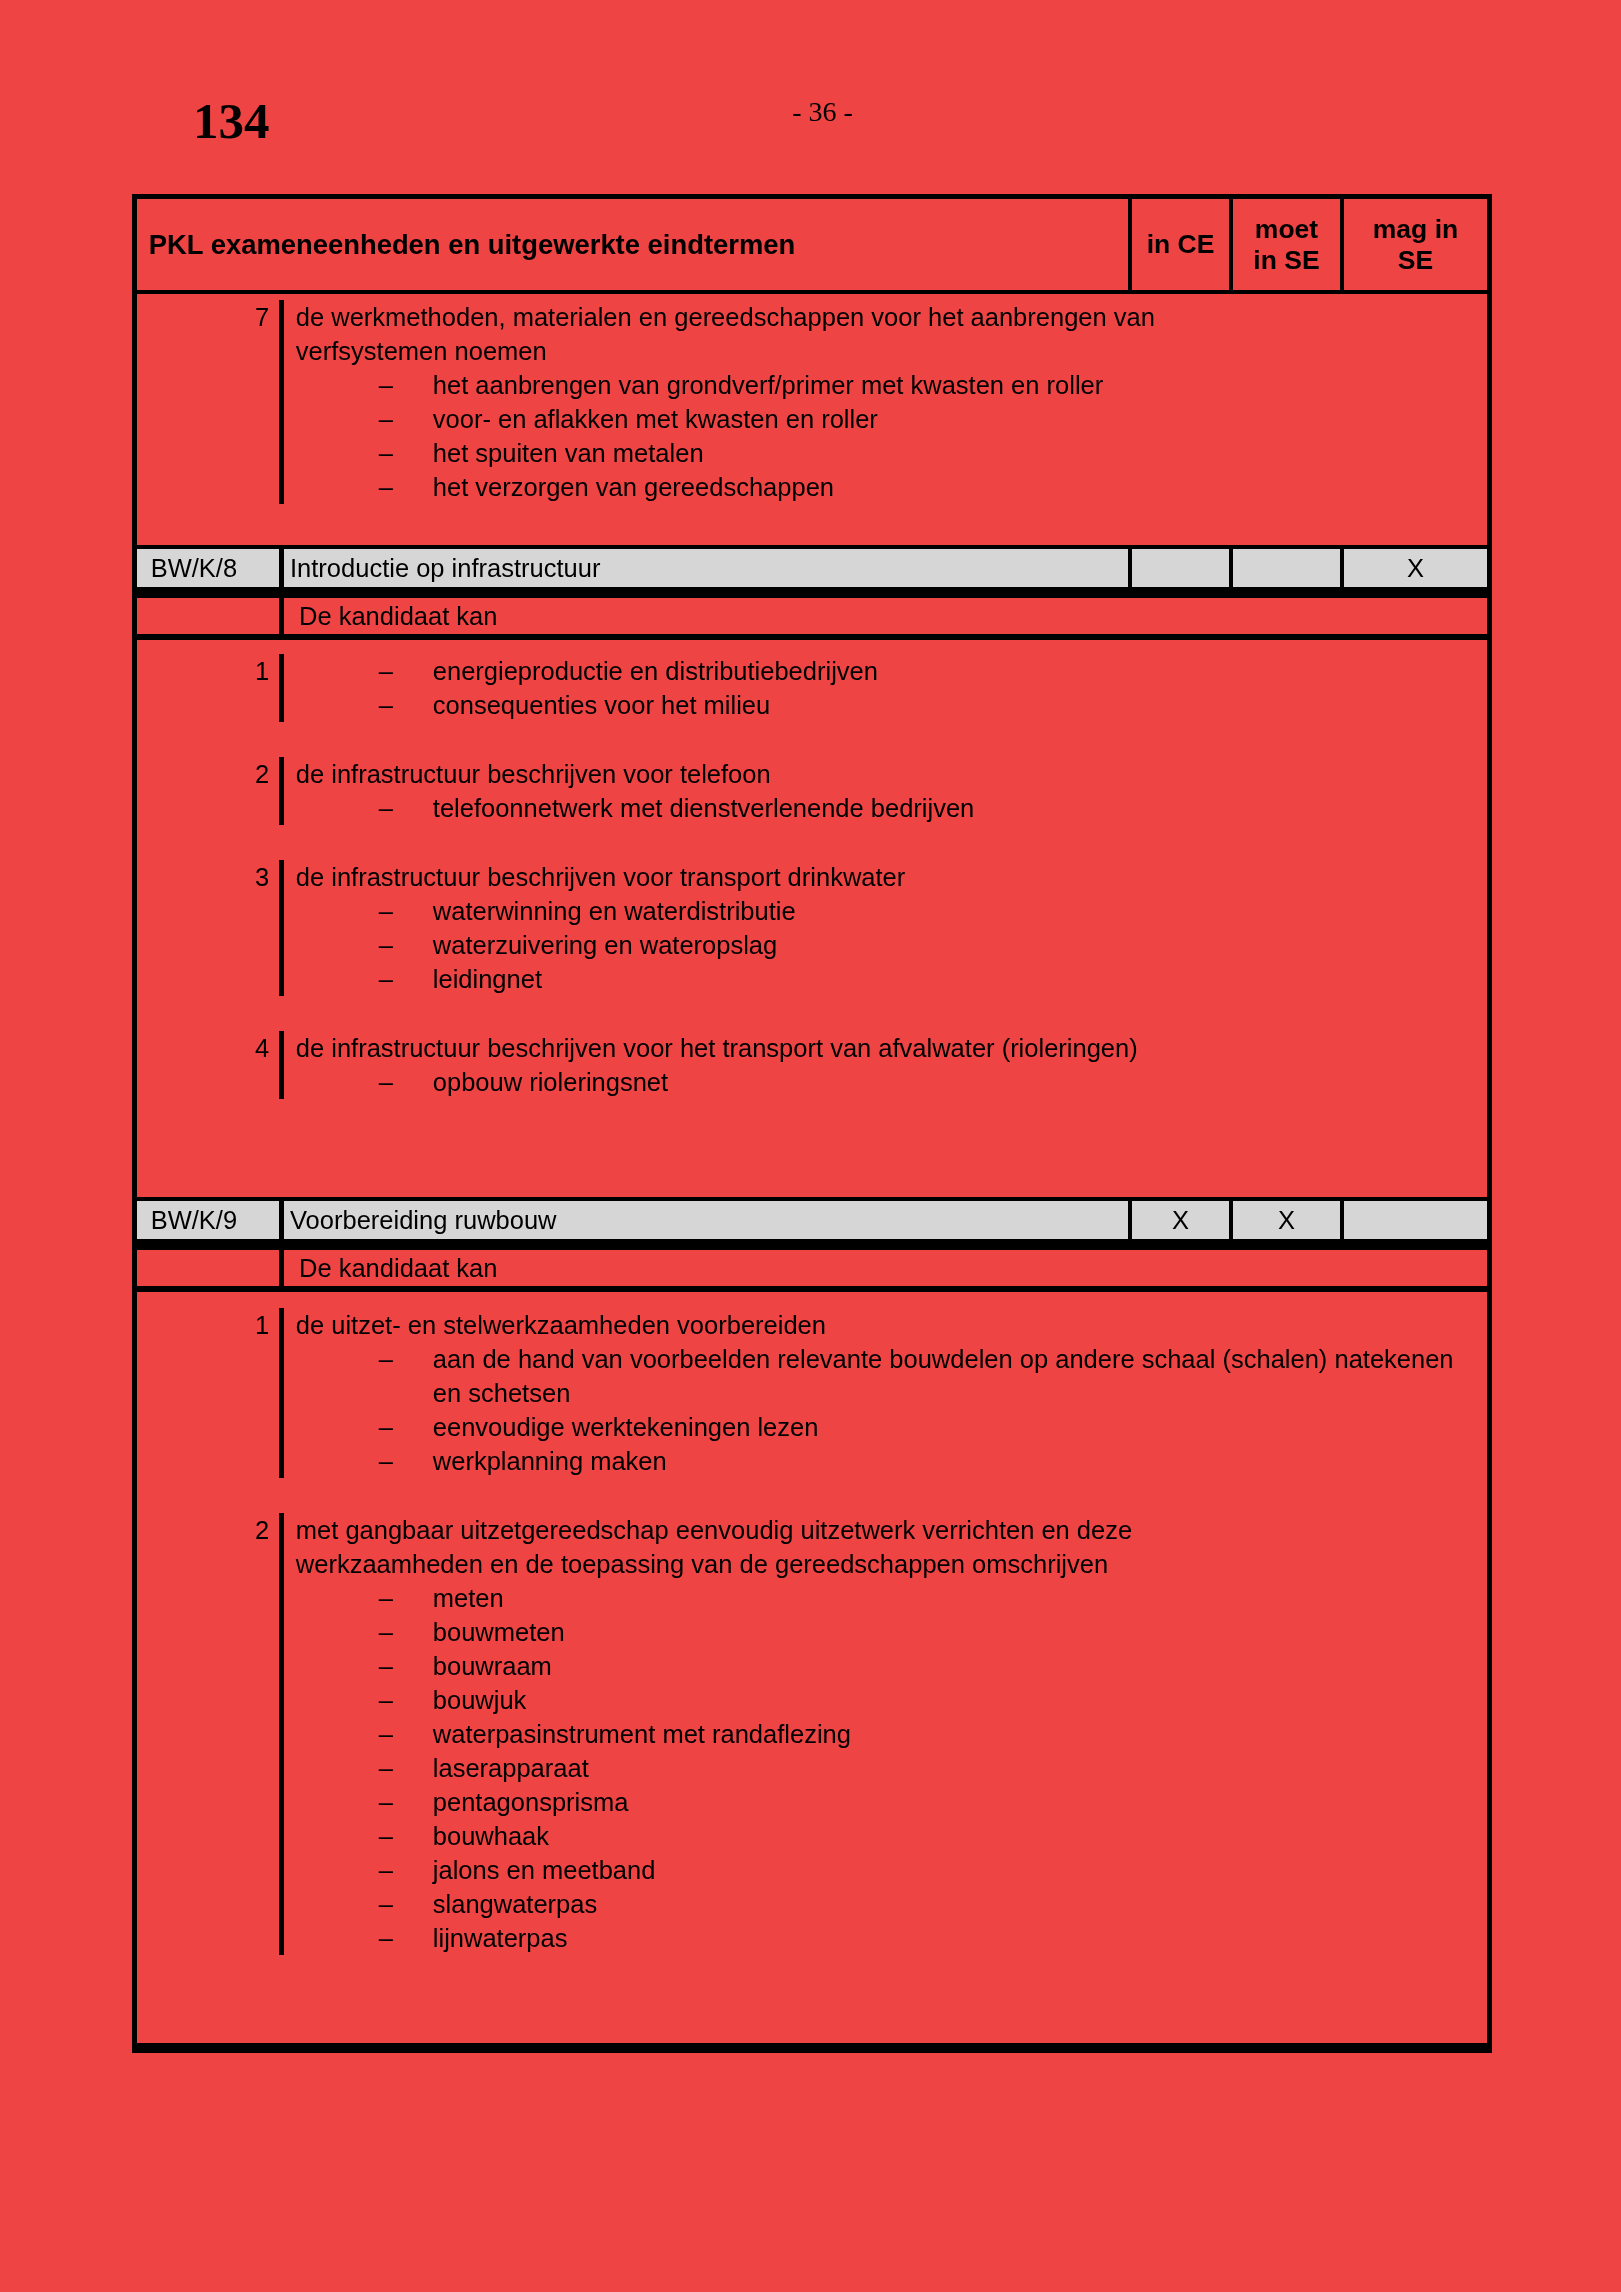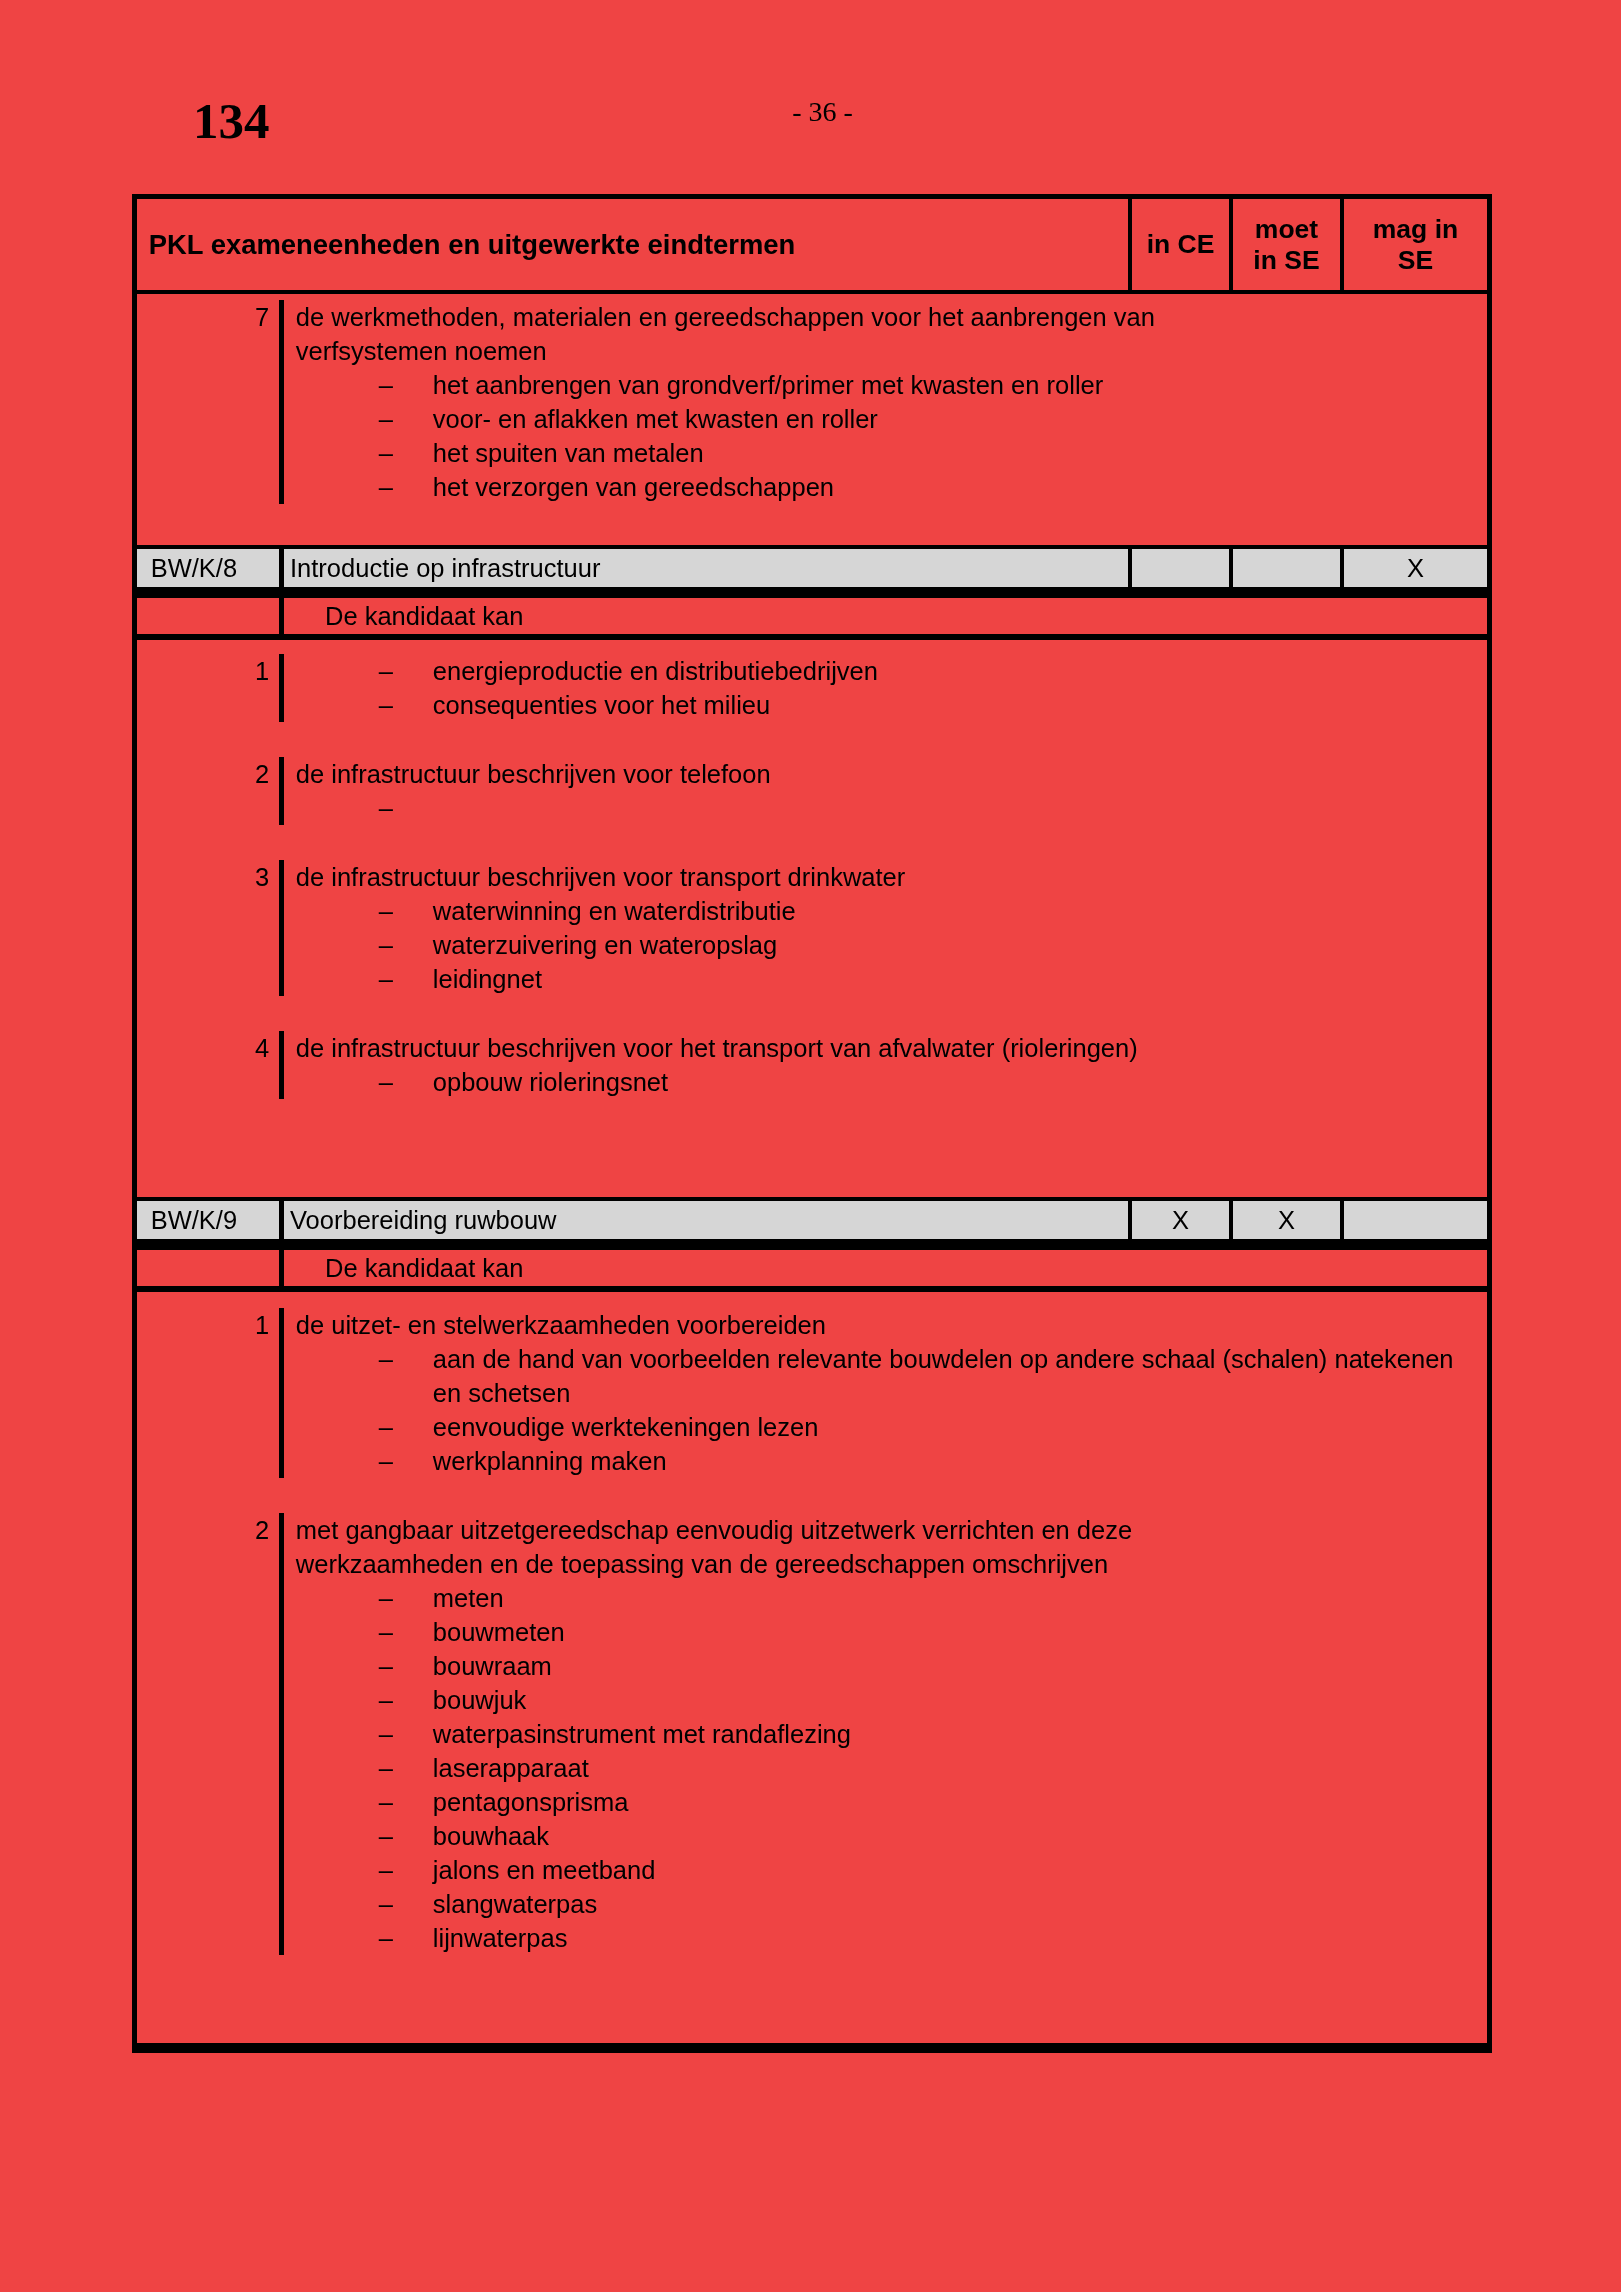--- a/index.html
+++ b/index.html
@@ -35,21 +35,21 @@
 
   
   .section-row { display:flex; height:49px; border-bottom:11.8px solid #000; background:#d6d6d6; }
   .s-code { width:147px; border-right:5.9px solid #000; display:flex; align-items:center; padding-left:13.7px; }
   .s-title { flex:1; display:flex; align-items:center; padding-left:6px; }
   .s-col { display:flex; align-items:center; justify-content:center; border-left:4.9px solid #000; }
 
   
   .kandidaat-row { display:flex; height:42px; border-bottom:6.9px solid #000; }
   .k-left { width:147px; border-right:5.9px solid #000; }
-  .k-body { flex:1; display:flex; align-items:center; padding-left:21px;margin-left:20px; }
+  .k-body { flex:1; display:flex; align-items:center; padding-left:15px; }
 
   
   .items-block { border-bottom:4.9px solid #000; display:flex; flex-direction:column; }
   .items-block.last { border-bottom:none; }
   .item { display:flex; }
   .item + .item { margin-top:35px; }
   .i-num {
     width:147px; border-right:5.9px solid #000; flex-shrink:0;
     text-align:right; padding-right:9.8px; line-height:34px;
   }
@@ -134,20 +134,21 @@
             <span class="b-text">consequenties voor het milieu</span>
           </div>
         </div>
       </div>
       <div class="item">
         <div class="i-num">2</div>
         <div class="i-body">
           <div class="item-text">de infrastructuur beschrijven voor telefoon</div>
           <div class="bullet">
             <span class="b-dash">–</span>
+            <span class="b-text">telefoonnetwerk met dienstverlenende bedrijven</span>
           </div>
         </div>
       </div>
       <div class="item">
         <div class="i-num">3</div>
         <div class="i-body">
           <div class="item-text">de infrastructuur beschrijven voor transport drinkwater</div>
           <div class="bullet">
             <span class="b-dash">–</span>
             <span class="b-text">waterwinning en waterdistributie</span>

